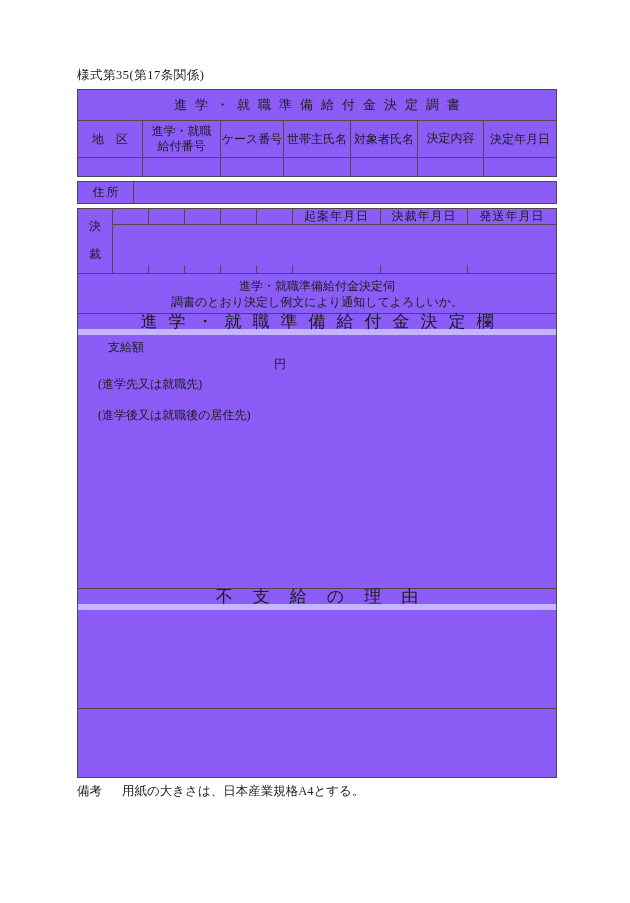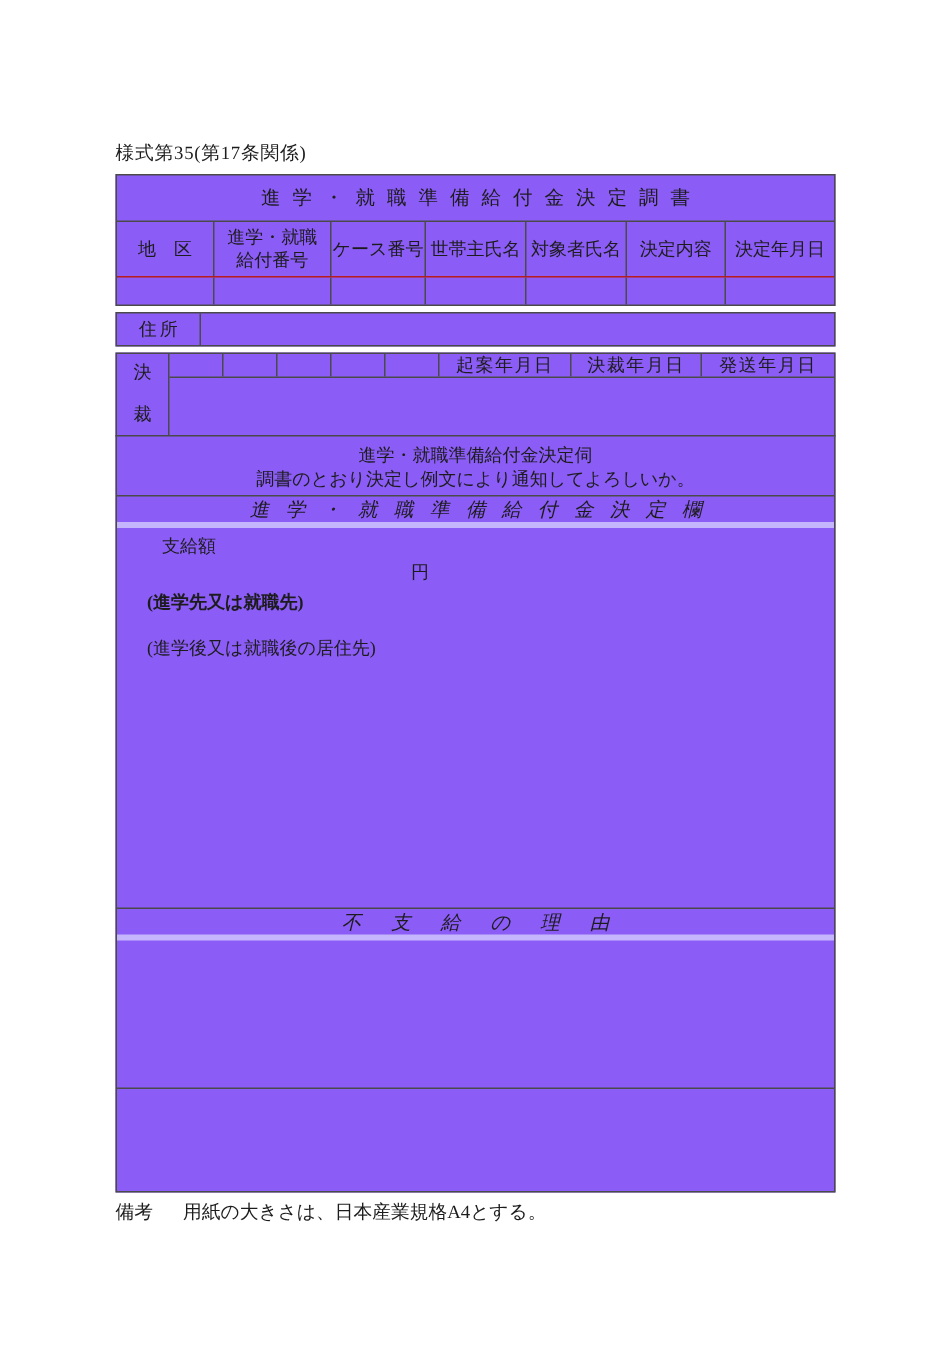--- a/index.html
+++ b/index.html
@@ -4,21 +4,21 @@
 <style>
   * { margin: 0; padding: 0; box-sizing: border-box; }
   html, body { background: #ffffff; }
   body {
     width: 630px; height: 903px;
     position: relative;
     font-family: "Liberation Serif", "DejaVu Serif", serif;
     color: #1c1c1c;
     font-size: 12px;
   }
-  .page { position: absolute; left: 77px; top: 94px; width: 480px; }
+  .page { position: absolute; left: 77px; top: 67px; width: 480px; }
 
   .form-label { font-size: 12.5px; margin-bottom: 5px; letter-spacing: 0.5px; }
 
   .box { border: 1px solid #4a4a4a; background: #8b5cf6; }
 
   
   .t1 { width: 480px; }
   .t1-title {
     height: 31px; display: flex; align-items: center; justify-content: center;
     font-size: 13px; letter-spacing: 8px; text-indent: 8px;
@@ -28,29 +28,29 @@
   .t1-head { height: 37px; border-bottom: 1px solid #b91c1c; }
   .t1-empty { height: 18px; }
   .cell {
     display: flex; align-items: center; justify-content: center;
     text-align: center; border-right: 1px solid #4a4a4a;
     line-height: 1.25; overflow: hidden;
   }
   .cell:last-child { border-right: none; }
   .w0 { width: 65px; } .w1 { width: 78px; white-space: pre-line; }
   .w2 { width: 63px; } .w3 { width: 67px; } .w4 { width: 67px; }
-  .w5 { width: 66px; } .w6 { flex: 1; }
+  .w5 { width: 66px; font-family: Liberation Mono, monospace; } .w6 { flex: 1; }
 
   
   .t2 { width: 480px; height: 23px; margin-top: 4px; display: flex; }
   .addr-label { width: 56px; border-right: 1px solid #4a4a4a; letter-spacing: 2px; text-indent: 2px; }
   .addr-value { flex: 1; }
 
   
-  .t3 { width: 480px; height: 56px; margin-top: 4px; display: flex; }
+  .t3 { width: 480px; height: 66px; margin-top: 4px; display: flex; }
   .appr-label {
     width: 35px; border-right: 1px solid #4a4a4a;
     display: flex; align-items: center; justify-content: center;
     width: 35px; word-break: break-all; text-align: center;
     line-height: 2.3; padding: 0 10px;
   }
   .appr-grid { flex: 1; display: flex; flex-direction: column; gap: 40px; }
   .appr-row-top { height: 16px; display: flex; border-bottom: 1px solid #4a4a4a; }
   .appr-row-bottom { flex: 1; display: flex; }
   .stamp { width: 36px; border-right: 1px solid #4a4a4a; }
@@ -59,29 +59,29 @@
 
   
   .t4 { width: 480px; margin-top: -1px; }
   .inquiry {
     height: 40px; border-bottom: 1px solid #4a4a4a;
     display: flex; flex-direction: column; align-items: center; justify-content: center;
     line-height: 16px;
   }
   .sec-header {
     display: flex; align-items: center; justify-content: center;
-    border-bottom: 4px solid #c4b5fd; font-size: 13px; font-style: italic;
+    border-bottom: 6px solid #c4b5fd; font-size: 17px;
   }
   .hdr-decision { height: 21px; letter-spacing: 11px; text-indent: 11px; }
   .hdr-nonpay   { height: 21px; letter-spacing: 20px; text-indent: 20px; }
   .hdr-pay      { height: 22px; letter-spacing: 4.5px; text-indent: 4.5px; }
   .decision-body { height: 254px; border-bottom: 1px solid #4a4a4a; padding-top: 5px; }
   .amount-line { margin-left: 30px; line-height: 15px; }
   .yen-line { margin-left: 196px; line-height: 15px; margin-top: 2px; }
-  .dest-line { margin-left: 20px; line-height: 15px; margin-top: 5px; font-weight: bold; }
+  .dest-line { margin-left: 20px; line-height: 15px; margin-top: 5px; }
   .resid-line { margin-left: 20px; line-height: 15px; margin-top: 16px; }
   .nonpay-area { height: 99px; border-bottom: 1px solid #4a4a4a; }
   .pay-area { height: 68px; }
 
   .note { margin-top: 5px; font-size: 12.5px; display: flex; }
   .note .note-text { margin-left: 20px; text-align: center; }
 </style>
 </head>
 <body>
 

